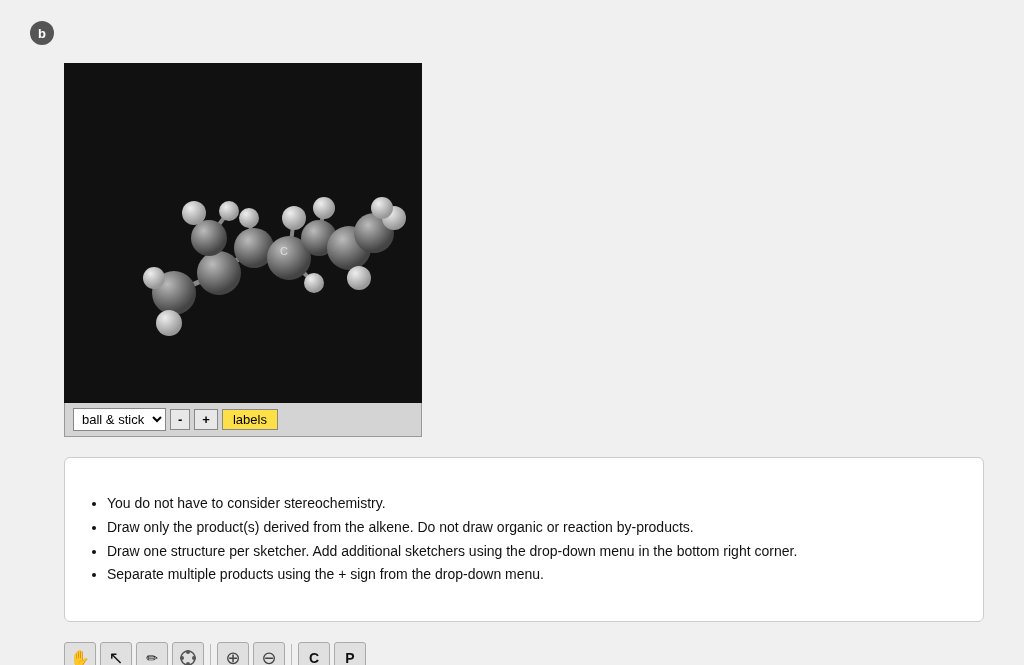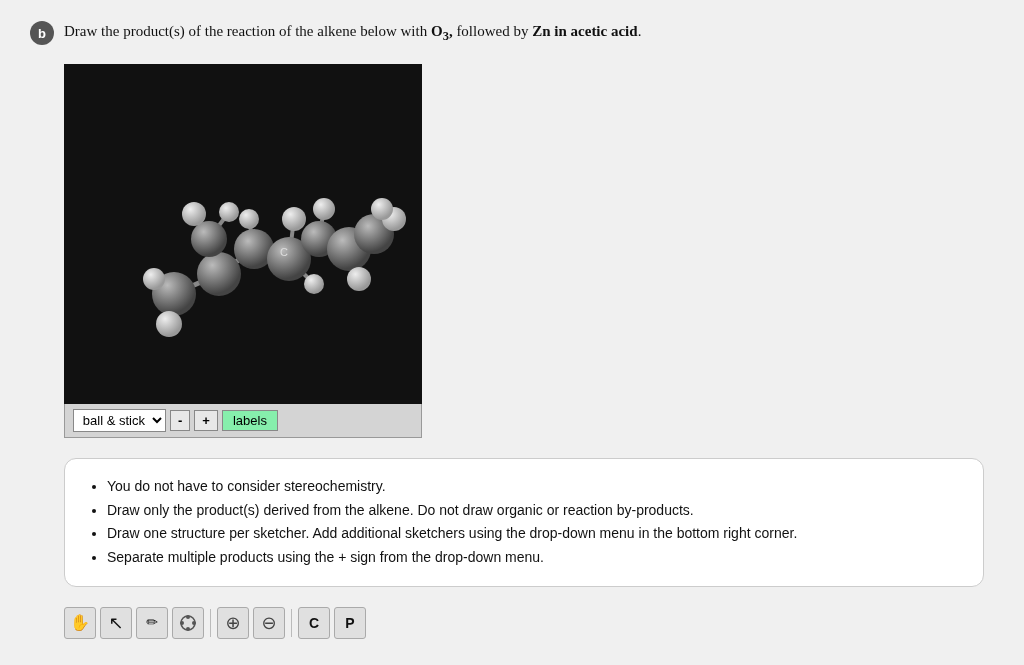--- a/index.html
+++ b/index.html
@@ -63,45 +63,44 @@
       align-items: center;
       gap: 4px;
     }
     .mol-select {
       font-size: 13px;
       font-family: Arial, sans-serif;
       background: #fff;
       border: 1px solid #888;
       padding: 2px 4px;
       cursor: pointer;
-      text-align: right;
     }
     .mol-btn {
       font-size: 13px;
       font-family: Arial, sans-serif;
       background: #e8e8e8;
       border: 1px solid #888;
       padding: 2px 7px;
       cursor: pointer;
       font-weight: bold;
     }
     .mol-labels-btn {
       font-size: 13px;
       font-family: Arial, sans-serif;
-      background: #86efac;
+      background: #fde047;
       border: 1px solid #888;
       padding: 2px 10px;
       cursor: pointer;
     }
     .instructions-box {
       margin-left: 34px;
       background: #fff;
       border: 1px solid #ccc;
-      border-radius: 12px;
-      padding: 16px 22px;
+      border-radius: 6px;
+      padding: 34px 22px;
       max-width: 920px;
       margin-bottom: 20px;
     }
     .instructions-box ul {
       list-style: disc;
       padding-left: 20px;
     }
     .instructions-box li {
       font-size: 14px;
       line-height: 1.7;
@@ -142,23 +141,20 @@
     .sep { width: 1px; height: 28px; background: #bbb; margin: 0 2px; }
   </style>
 </head>
 <body>
 
 <div class="page-container">
 
   
   <div class="question-header">
     <div class="part-badge">b</div>
-    <div class="question-text">
-      <span>Draw the product(s) of the reaction of the alkene below with </span><strong>O<sub>3</sub>,</strong><span> followed by </span><strong>Zn in acetic acid</strong><span>.</span>
-    </div>
   </div>
 
   
   <div class="molecule-viewer-container">
     <div class="molecule-canvas">
       
       <svg width="358" height="340" viewBox="0 0 358 340" xmlns="http://www.w3.org/2000/svg">
         <defs>
           <radialGradient id="ballGray" cx="35%" cy="30%" r="65%">
             <stop offset="0%" stop-color="#bbb"></stop>

